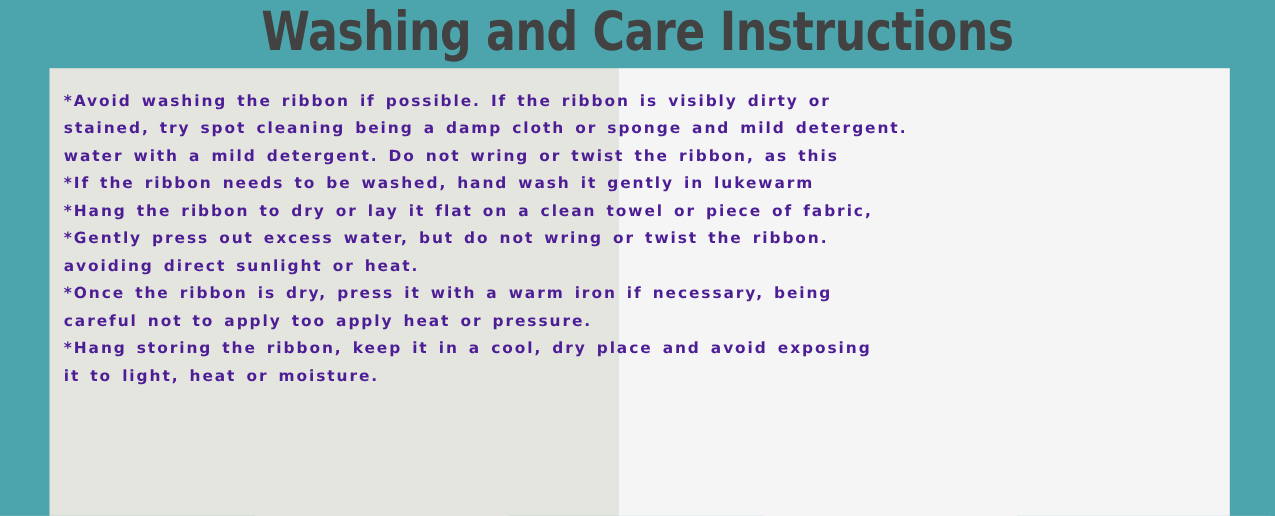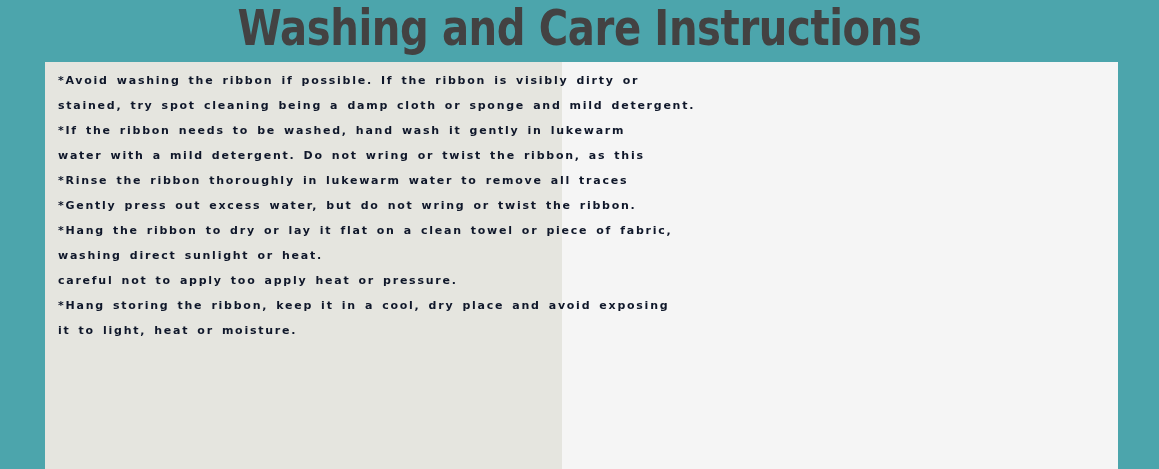--- a/index.html
+++ b/index.html
@@ -55,54 +55,54 @@
     top: 62px;
     width: 556px;
     height: 407px;
     background: #f5f5f5;
   }
 
   
   #body-text {
     position: absolute;
     left: 58px;
-    top: 68px;
+    top: 80px;
     width: 1056px;
     height: 370px;
     font-family: "DejaVu Sans", sans-serif;
     font-weight: 700;
-    font-size: 11px;
+    font-size: 14px;
     line-height: 25px;
     letter-spacing: 1.75px;
     word-spacing: 2.5px;
-    color: #0f172a;
+    color: #4c1d95;
     white-space: nowrap;
   }
   #body-text .line {
     height: 25px;
     overflow: visible;
   }
 </style>
 </head>
 <body>
 
 <div id="poster">
 
   <div id="panel-left"></div>
   <div id="panel-right"></div>
 
   <div id="title">Washing and Care Instructions</div>
 
   <div id="body-text">
     <div class="line">*Avoid washing the ribbon if possible. If the ribbon is visibly dirty or</div>
     <div class="line">stained, try spot cleaning being a damp cloth or sponge and mild detergent.</div>
+    <div class="line">water with a mild detergent. Do not wring or twist the ribbon, as this</div>
     <div class="line">*If the ribbon needs to be washed, hand wash it gently in lukewarm</div>
-    <div class="line">water with a mild detergent. Do not wring or twist the ribbon, as this</div>
-    <div class="line">*Rinse the ribbon thoroughly in lukewarm water to remove all traces</div>
+    <div class="line">*Hang the ribbon to dry or lay it flat  on a clean towel or piece of fabric,</div>
     <div class="line">*Gently press out excess water, but do not wring or twist the ribbon.</div>
-    <div class="line">*Hang the ribbon to dry or lay it flat  on a clean towel or piece of fabric,</div>
-    <div class="line">washing direct sunlight or heat.</div>
+    <div class="line">avoiding direct sunlight or heat.</div>
+    <div class="line">*Once the ribbon is dry, press it with a warm iron if necessary, being</div>
     <div class="line">careful not to apply too apply heat or pressure.</div>
     <div class="line">*Hang storing the ribbon, keep it in a cool, dry place and avoid exposing</div>
     <div class="line">it to light, heat or moisture.</div>
   </div>
 
 </div>
 
 </body></html>

